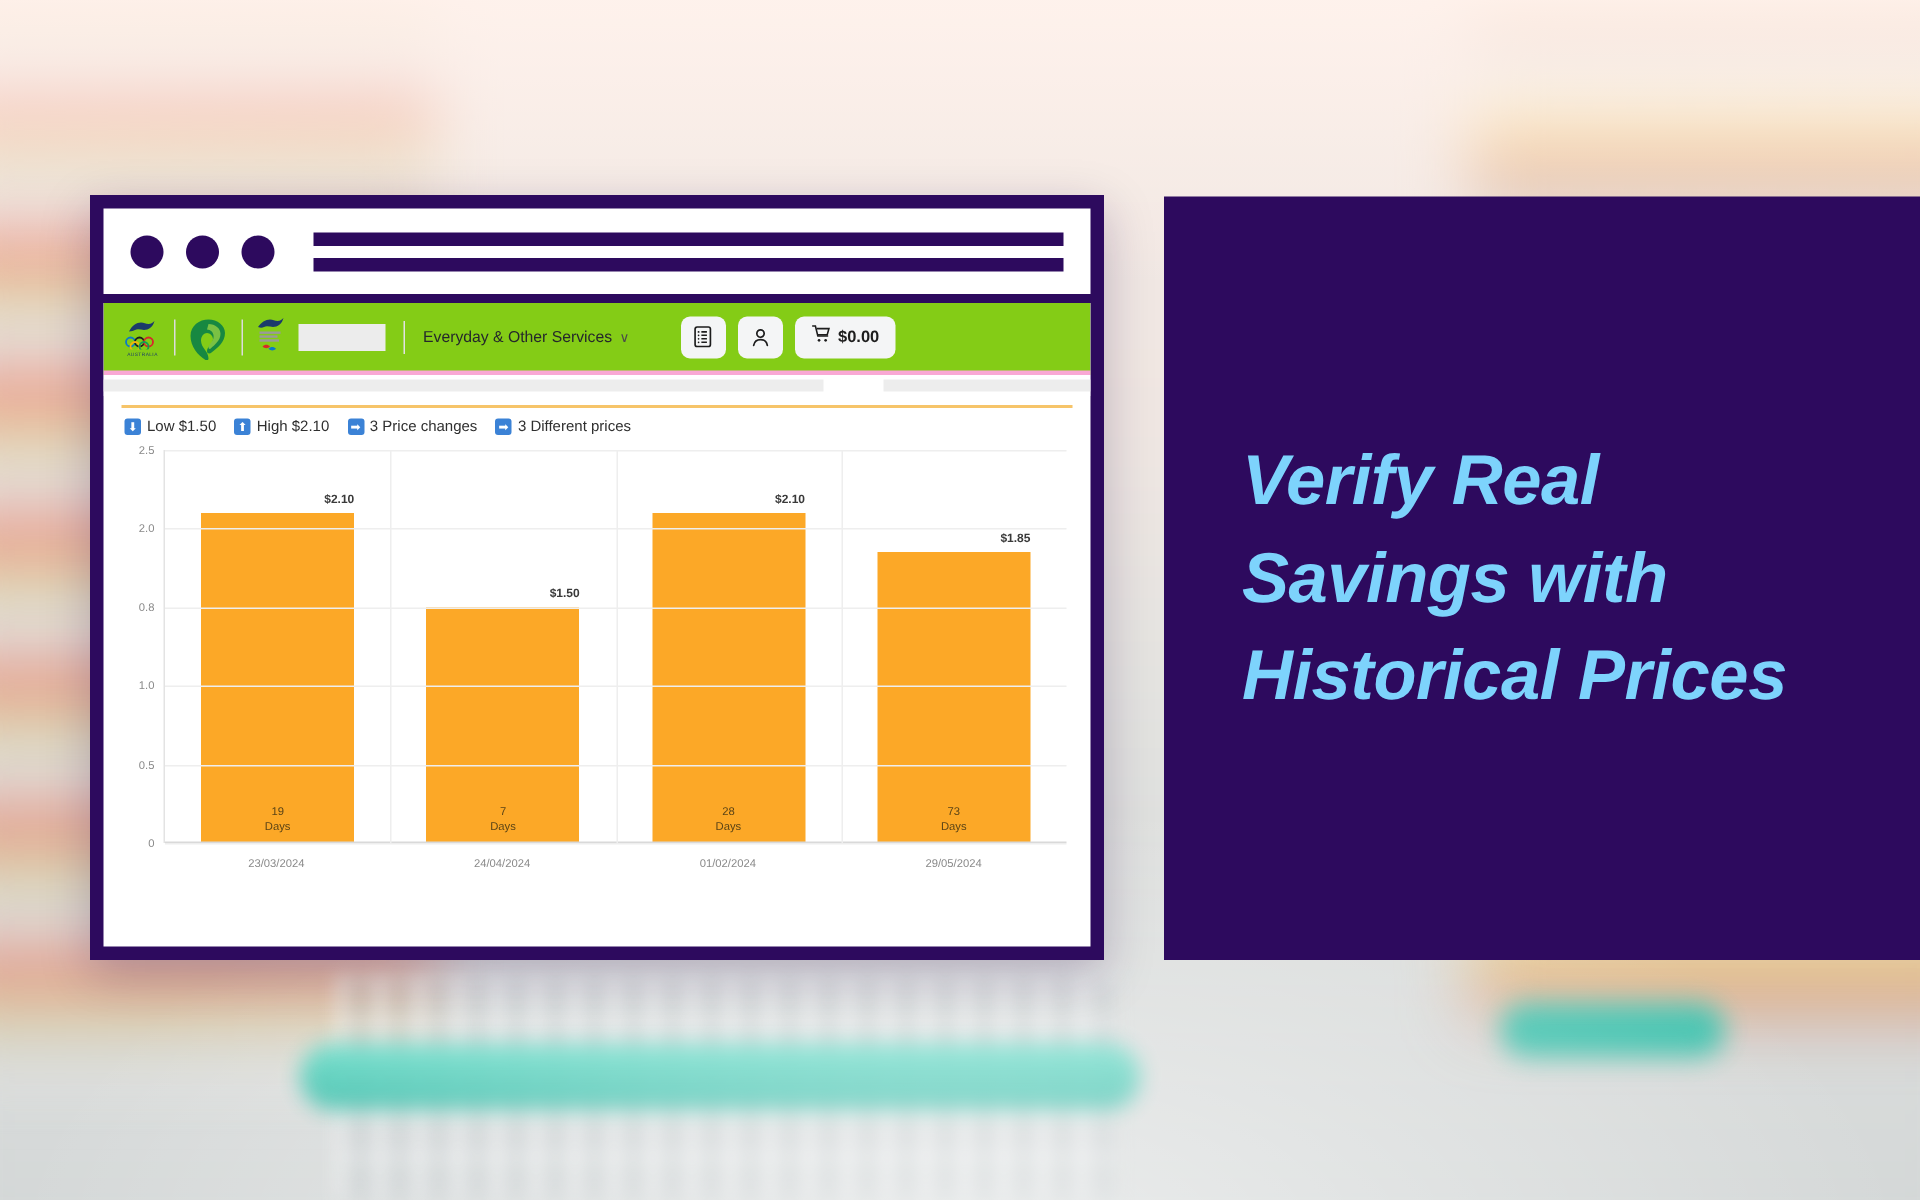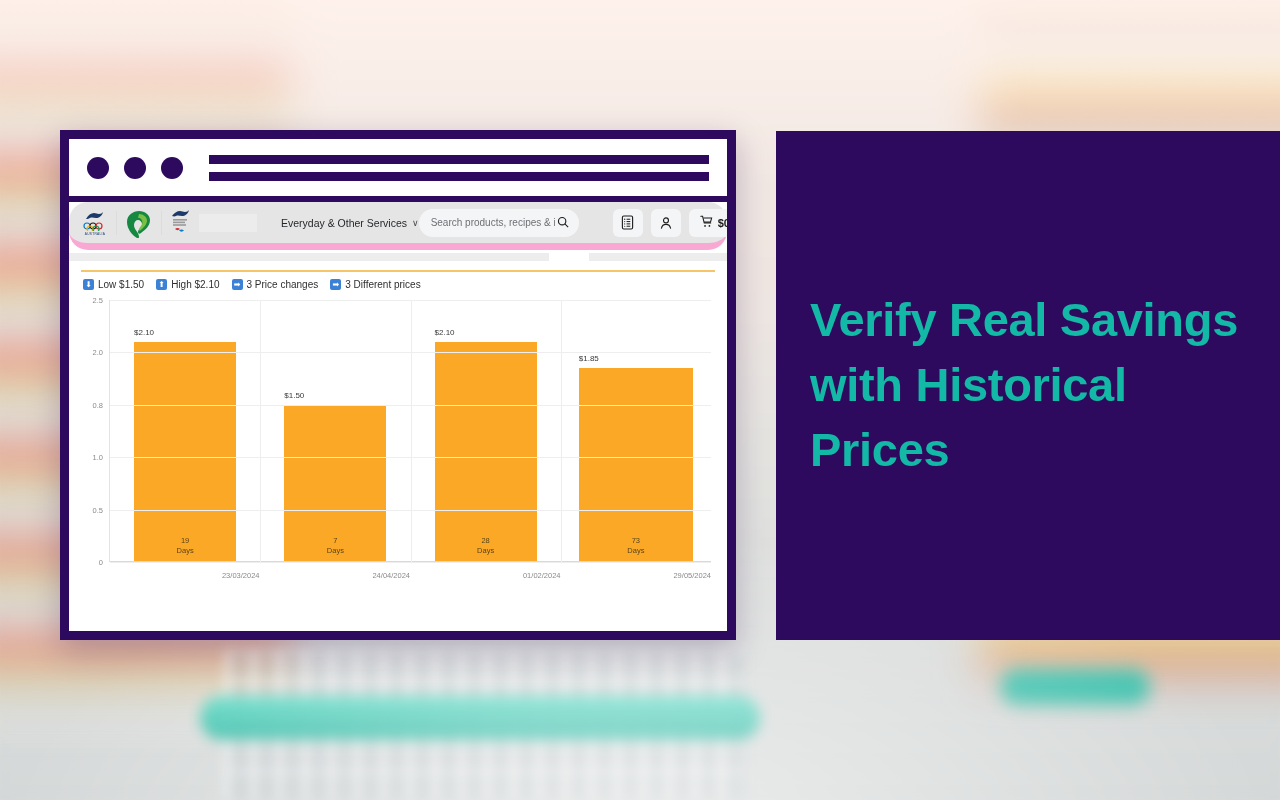--- a/index.html
+++ b/index.html
@@ -81,21 +81,21 @@
   .bar1{height:9px;background:#2d0a5e;width:100%;}
   .bar2{height:9px;background:#2d0a5e;width:100%;}
 
   #viewport{
     position:absolute;left:9px;top:72px;right:9px;bottom:9px;
     background:#ffffff;overflow:hidden;
   }
 
   
   #sitenav{height:48px;display:flex;align-items:center;padding:0 12px;box-sizing:border-box;
-           border-bottom:7px solid #f9a8d4;background:#e5e5e5;border-radius:19px;}
+           border-bottom:3px solid #f9a8d4;background:#84cc16;}
   .logos{display:flex;align-items:center;gap:0;}
   .logo-aus{width:28px;height:32px;display:flex;flex-direction:column;align-items:center;justify-content:center;}
   .logo-sep{width:1px;height:24px;background:#dcdcdc;margin:0 7px;}
   .logo-woolies{width:30px;height:30px;}
   .logo-para{width:26px;height:32px;}
   .logo-blank{width:58px;height:18px;background:#ececec;margin-left:4px;}
   .nav-sep{width:1px;height:22px;background:#e2e2e2;margin:0 12px;}
   .nav-link{font-size:10.5px;color:#25282b;display:flex;align-items:center;gap:5px;white-space:nowrap;}
   .chev{font-size:9px;color:#4a4a4a;}
   .search-wrap{
@@ -138,38 +138,38 @@
   #yaxis{position:absolute;left:0;top:0;bottom:28px;width:26px;}
   .ytick{position:absolute;right:4px;transform:translateY(-50%);font-size:7.5px;color:#8a8a8a;}
   #plot{position:absolute;left:28px;right:4px;top:0;bottom:28px;border-left:1px solid #e3e3e3;}
   .gridline{position:absolute;left:0;right:0;height:1px;background:#eeeeee;}
   .vgrid{position:absolute;top:0;bottom:0;width:1px;background:#eeeeee;}
   .baseline{position:absolute;left:0;right:0;bottom:0;height:1px;background:#d9d9d9;}
   .bars{position:absolute;inset:0;display:flex;}
   .bcell{flex:1;position:relative;display:flex;align-items:flex-end;justify-content:center;}
   .bar{width:68%;background:#fca827;position:relative;}
   .bar .price{
-    position:absolute;top:-14px;left:0;right:0;text-align:left;
-    font-size:8px;font-weight:normal;color:#3a3a3a;white-space:nowrap;
+    position:absolute;top:-14px;left:0;right:0;text-align:right;
+    font-size:8px;font-weight:bold;color:#3a3a3a;white-space:nowrap;
   }
   .bar .days{
     position:absolute;bottom:7px;left:0;right:0;text-align:center;
     font-size:7.5px;color:#5b4416;line-height:1.25;
   }
   #xaxis{position:absolute;left:28px;right:4px;bottom:0;height:26px;display:flex;}
-  .xcell{flex:1;text-align:right;font-size:7.5px;color:#8a8a8a;padding-top:7px;}
+  .xcell{flex:1;text-align:center;font-size:7.5px;color:#8a8a8a;padding-top:7px;}
 
   
   #promo{
     position:absolute;left:776px;top:131px;width:504px;height:509px;
     background:#2d0a5e;display:flex;align-items:center;
   }
   #promo-text{
-    color:#14b8a6;font-weight:bold;font-size:47px;line-height:1.38;
-    padding:0 34px 0 34px;letter-spacing:-.3px;
+    color:#7dd3fc;font-weight:bold;font-size:47px;line-height:1.38;
+    padding:0 34px 0 52px;letter-spacing:-.3px;font-style:italic;
   }
 </style>
 </head>
 <body>
 
 <div id="bg">
   <div class="layer base"></div>
   <div class="shelfL"></div>
   <div class="shelfR"></div>
   <div class="cartBody"></div>
@@ -229,29 +229,20 @@
         <span class="logo-blank"></span>
       </div>
 
       <span class="nav-sep"></span>
 
       <span class="nav-link">
         <span>Everyday &amp; Other Services</span>
         <span class="chev">∨</span>
       </span>
 
-      <div class="search-wrap">
-        <input type="text" placeholder="Search products, recipes &amp; i" style="">
-        <span>
-          <svg width="12" height="12" viewBox="0 0 14 14">
-            <circle cx="6" cy="6" r="4.3" fill="none" stroke="#1d1d1d" stroke-width="1.3"></circle>
-            <line x1="9.2" y1="9.2" x2="13" y2="13" stroke="#1d1d1d" stroke-width="1.3"></line>
-          </svg>
-        </span>
-      </div>
 
       <div class="nav-icons">
         <span class="nav-btn">
           <svg width="13" height="15" viewBox="0 0 14 16">
             <rect x="1.5" y="1" width="11" height="14" rx="1.5" fill="none" stroke="#1d1d1d" stroke-width="1.2"></rect>
             <line x1="4" y1="4.5" x2="4" y2="4.5" stroke="#1d1d1d" stroke-width="1.4" stroke-linecap="round"></line>
             <line x1="6" y1="4.5" x2="10" y2="4.5" stroke="#1d1d1d" stroke-width="1.1"></line>
             <line x1="6" y1="7" x2="10" y2="7" stroke="#1d1d1d" stroke-width="1.1"></line>
             <line x1="6" y1="9.5" x2="10" y2="9.5" stroke="#1d1d1d" stroke-width="1.1"></line>
             <line x1="6" y1="12" x2="10" y2="12" stroke="#1d1d1d" stroke-width="1.1"></line>
@@ -333,21 +324,21 @@
                   <div class="days"><span>7</span><br><span>Days</span></div>
                 </div>
               </div>
               <div class="bcell">
                 <div class="bar" style="height: 84%; background: rgb(252, 168, 39);">
                   <div class="price">$2.10</div>
                   <div class="days"><span>28</span><br><span>Days</span></div>
                 </div>
               </div>
               <div class="bcell">
-                <div class="bar" style="height: 74%; background: rgb(252, 168, 39); padding-left: 12px;">
+                <div class="bar" style="height: 74%; background: rgb(252, 168, 39);">
                   <div class="price">$1.85</div>
                   <div class="days"><span>73</span><br><span>Days</span></div>
                 </div>
               </div>
             </div>
           <div class="baseline"></div>
         <div class="gridline" style="top: 100%;"></div>
             <div class="gridline" style="top: 80%;"></div>
             <div class="gridline" style="top: 60%;"></div>
             <div class="gridline" style="top: 40%;"></div>

